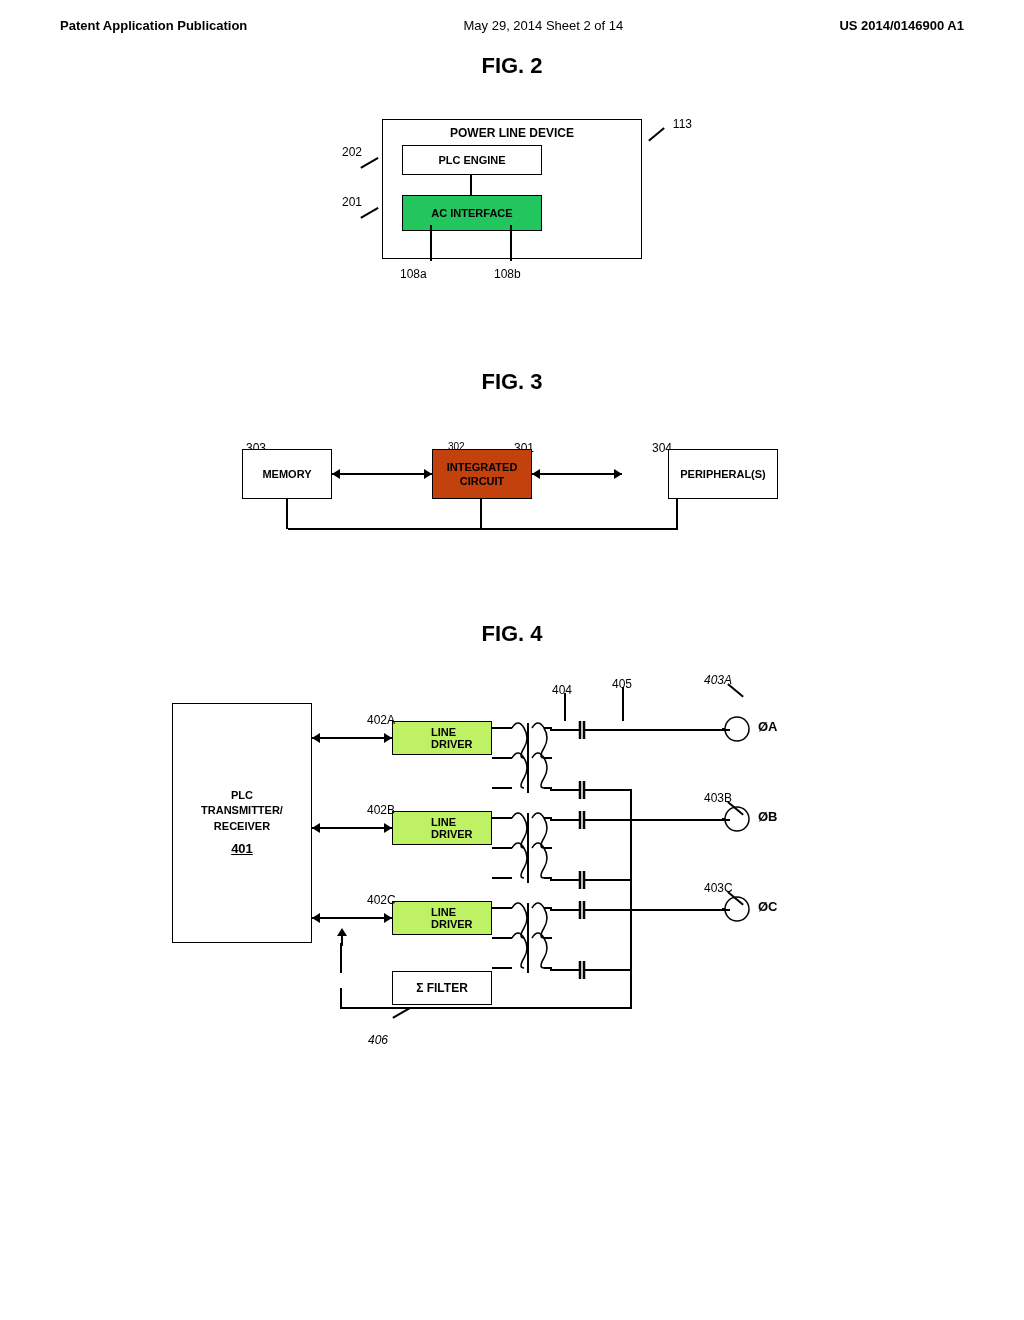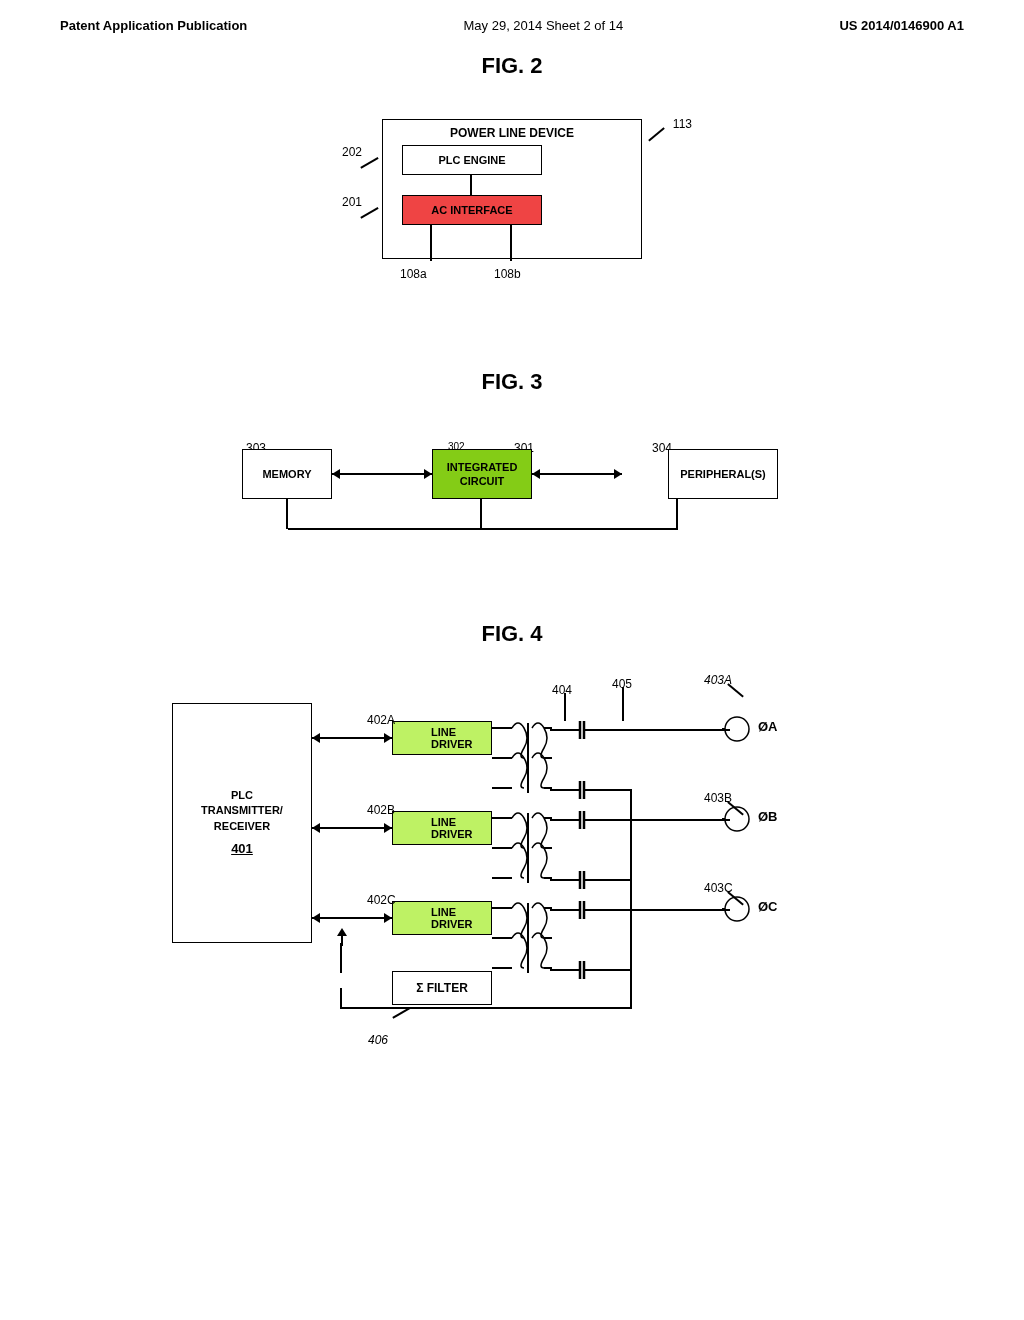--- a/index.html
+++ b/index.html
@@ -99,28 +99,28 @@
       position: absolute;
       top: 56px; left: 128px;
       width: 1.5px;
       height: 20px;
       background: #000;
     }
     .fig2-ac-box {
       position: absolute;
       top: 76px; left: 60px;
       width: 140px;
-      height: 30px;
+      height: 36px;
       border: 1.5px solid #000;
       display: flex;
       align-items: center;
       justify-content: center;
       font-size: 11px;
       font-weight: bold;
-      background: #ef4444;
+      background: #22c55e;
     }
     
     .fig2-label-202 {
       position: absolute;
       top: 26px; left: 0px;
       font-size: 12px;
     }
     
     .fig2-label-201 {
       position: absolute;
@@ -234,21 +234,21 @@
       position: absolute;
       top: 38px; left: 210px;
       width: 100px;
       height: 50px;
       border: 1.5px solid #000;
       display: flex;
       align-items: center;
       justify-content: center;
       font-size: 11px;
       font-weight: bold;
-      background: #84cc16;
+      background: #c2410c;
       text-align: center;
       line-height: 1.3;
     }
     
     .fig3-periph-box {
       position: absolute;
       top: 38px; left: 400px;
       width: 110px;
       height: 50px;
       border: 1.5px solid #000;

